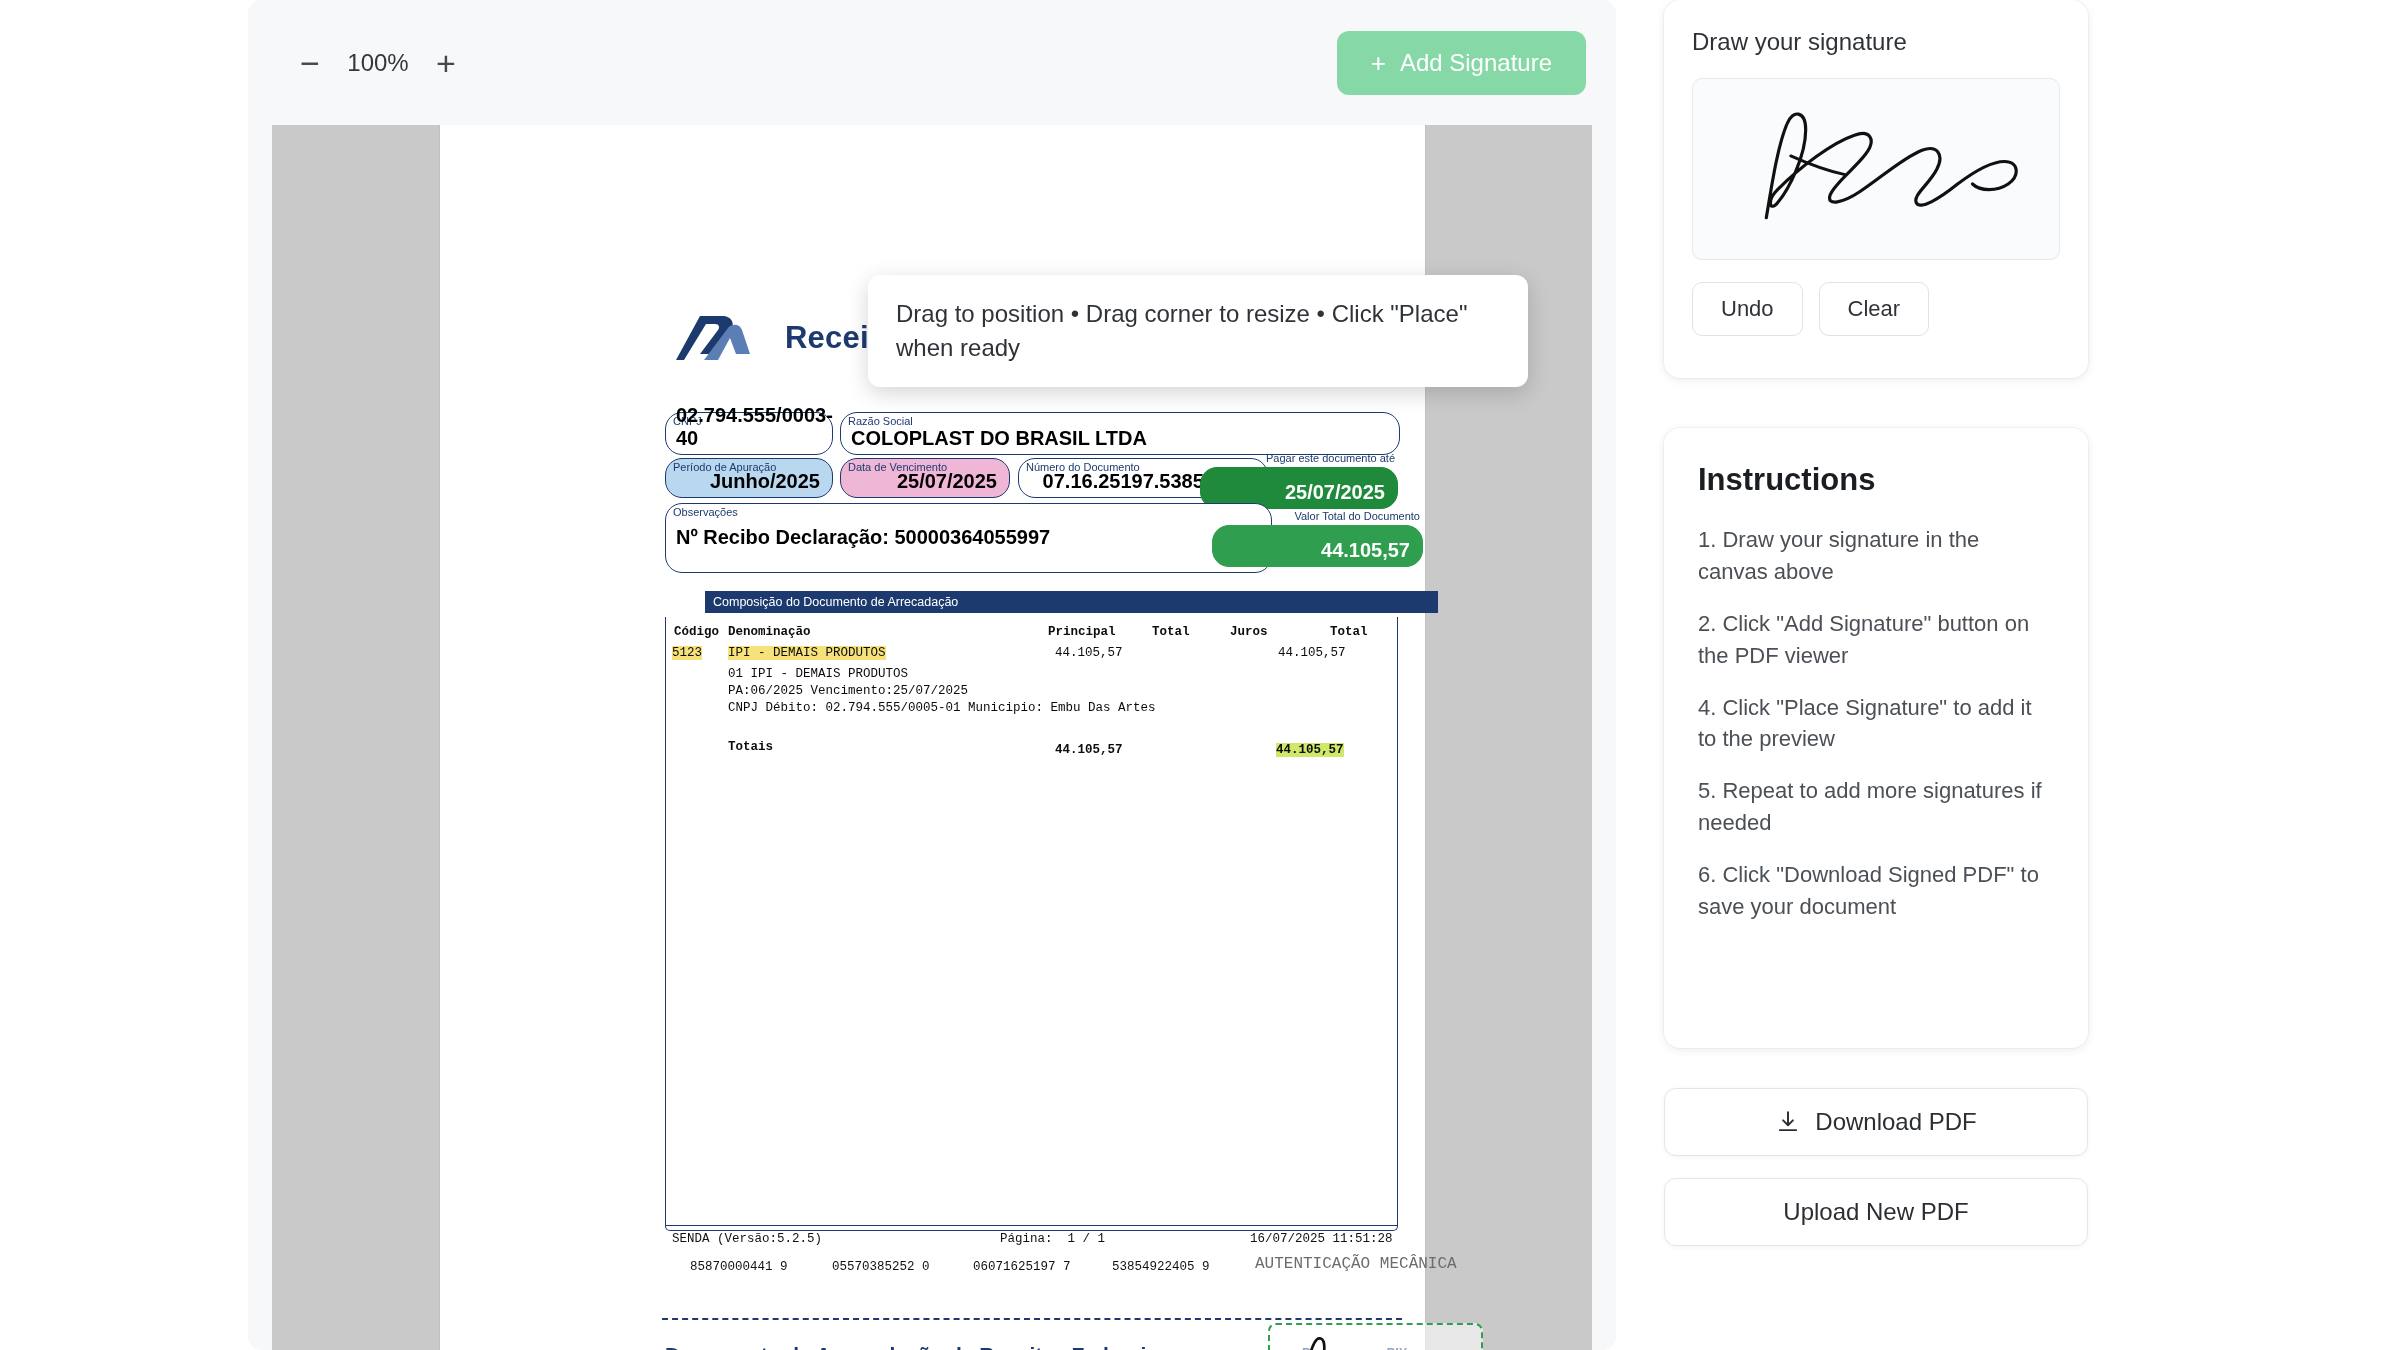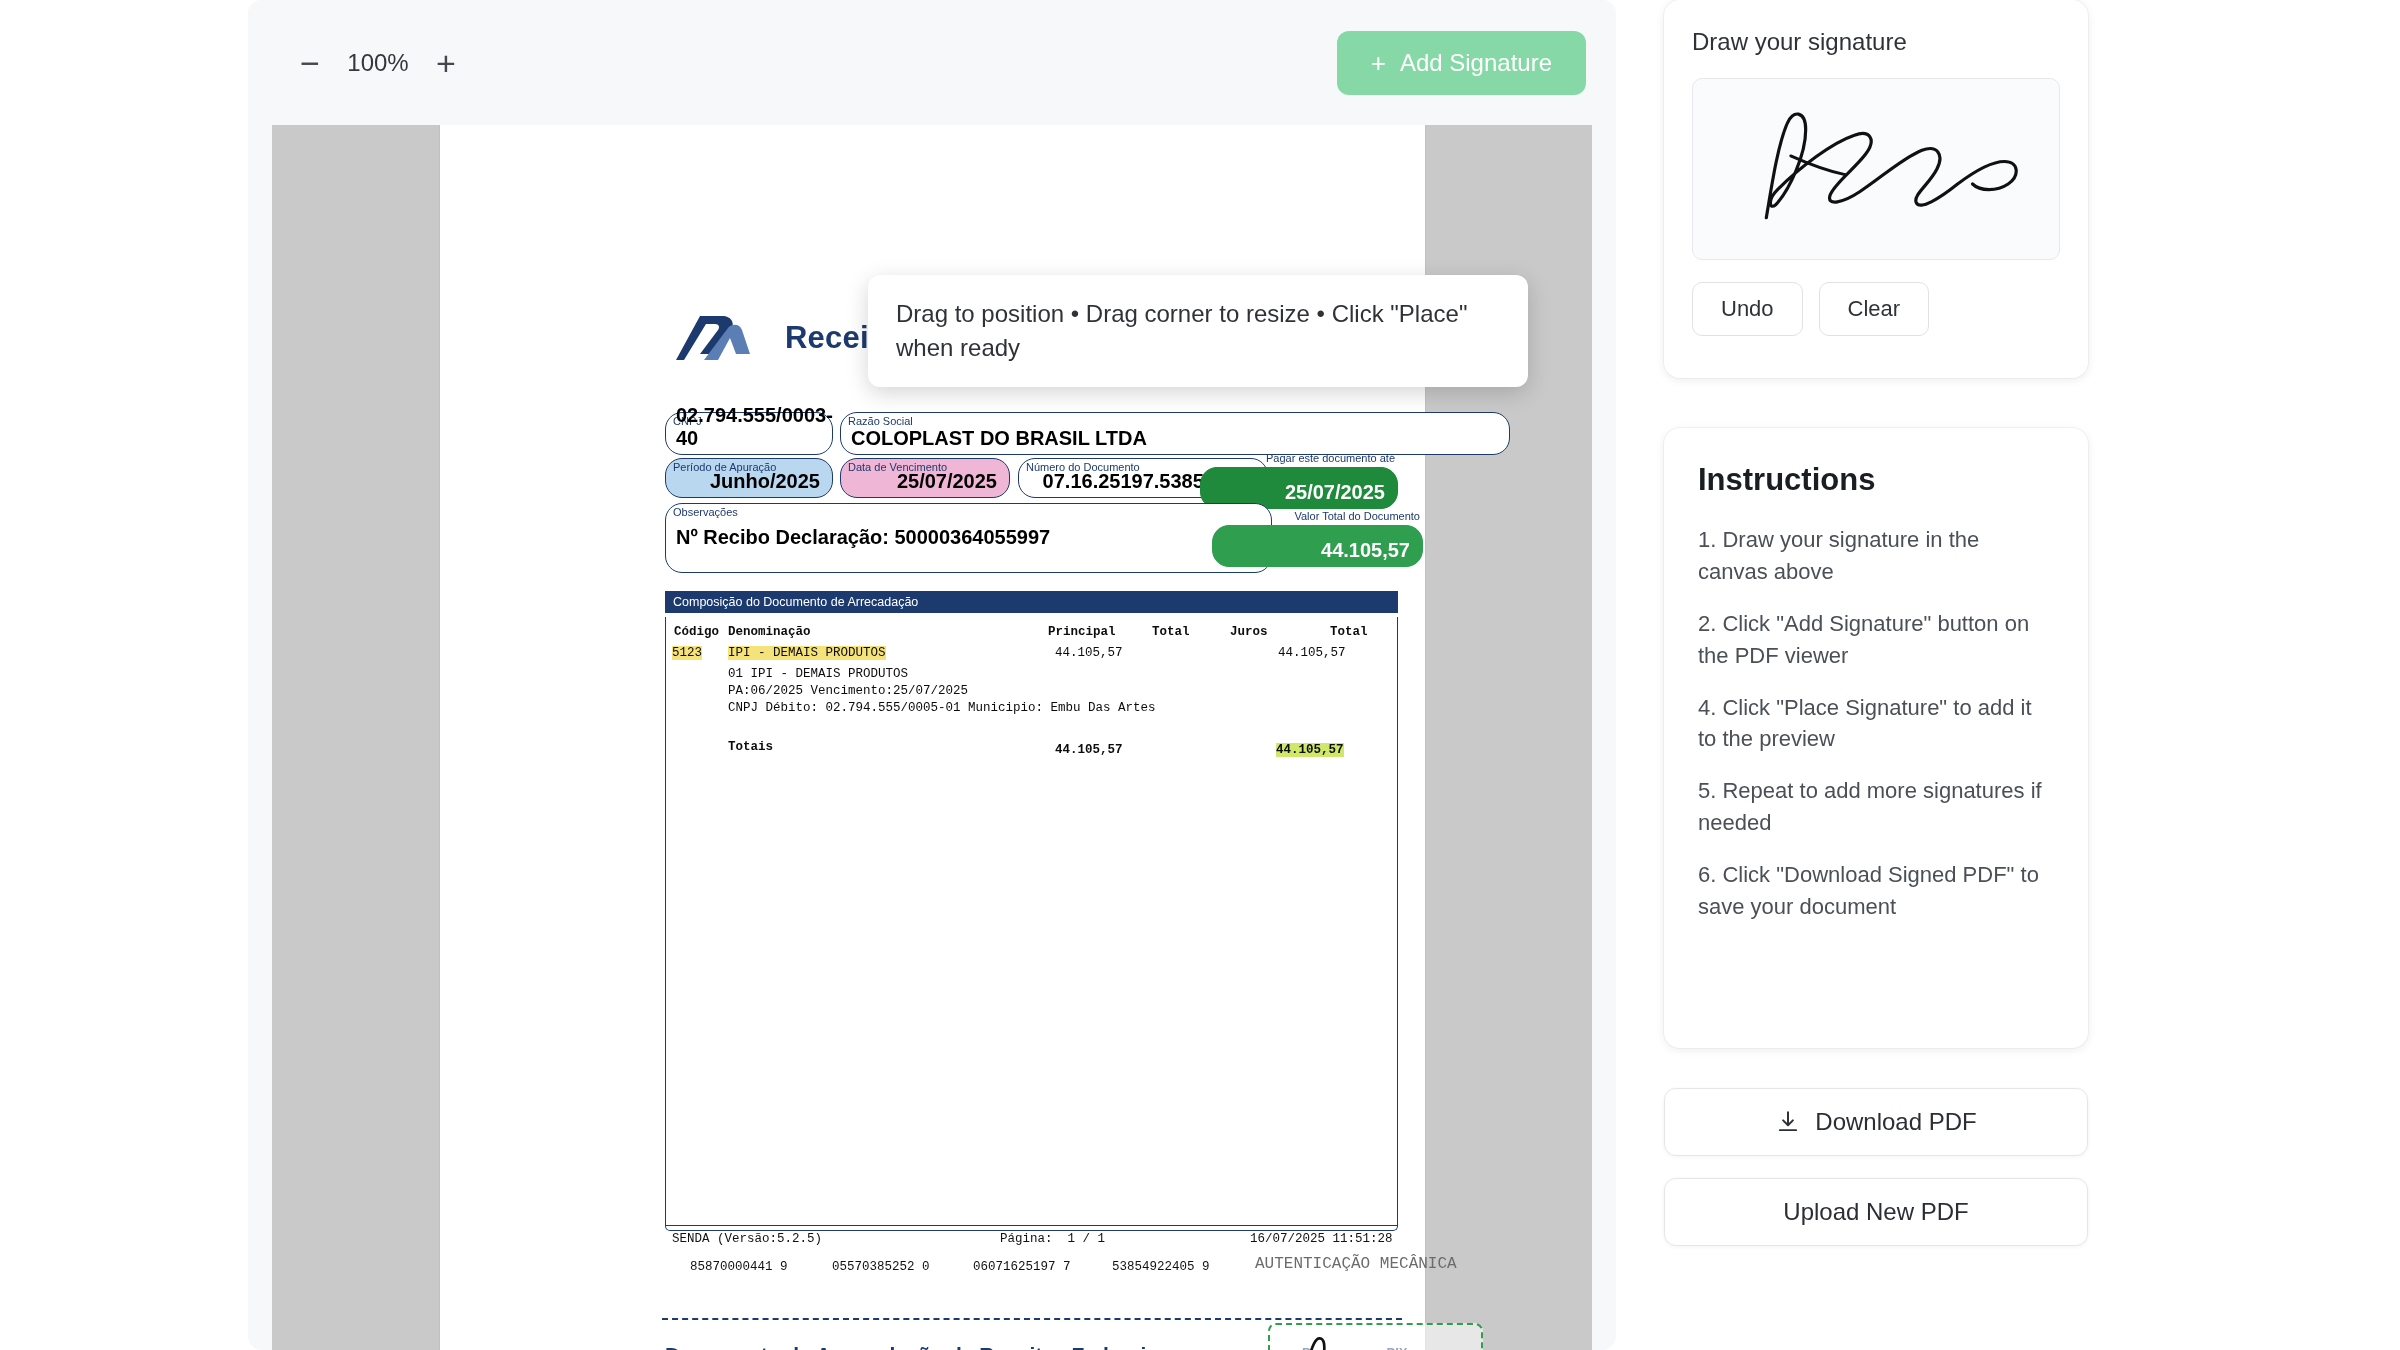--- a/index.html
+++ b/index.html
@@ -149,20 +149,21 @@
   .hl-green-dark .flabel { color: #ffffff; }
   .hl-green-row { background: #2f9e4f; border-color: #2f9e4f; }
   .hl-green-row .fval, .hl-green-row .flabel { color: #ffffff; }
 
   .comp-header {
     position: absolute;
     background: #1d3a6e;
     color: #ffffff;
     font-size: 12.5px;
     padding: 4px 8px;
+    margin-left: 40px;
   }
   .tbl-txt {
     position: absolute;
     font-family: Liberation Mono, monospace;
     font-size: 12.5px;
     color: #0c0c0c;
     white-space: pre;
   }
   .tbl-bold { font-weight: bold; }
   .hl-yellow { background: #f5e27a; }
@@ -315,21 +316,21 @@
             <div class="rf-title">Receita Federal</div>
             <div class="rf-right1">cadação</div>
             <div class="rf-right2">de Receitas Federais</div>
           </div>
 
           <div class="fbox" style="left:225px; top:287px; width:168px; height:43px;">
             <span class="flabel">CNPJ</span>
             <span class="fval">02.794.555/0003-40</span>
           </div>
 
-          <div class="fbox" style="left:400px; top:287px; width:670px; height:43px;">
+          <div class="fbox" style="left:400px; top:287px; width:560px; height:43px;">
             <span class="flabel">Razão Social</span>
             <span class="fval">COLOPLAST DO BRASIL LTDA</span>
           </div>
 
           <div class="fbox hl-blue" style="left:225px; top:333px; width:168px; height:40px;">
             <span class="flabel">Período de Apuração</span>
             <span class="fval right">Junho/2025</span>
           </div>
 
           <div class="fbox hl-pink" style="left:400px; top:333px; width:170px; height:40px;">

